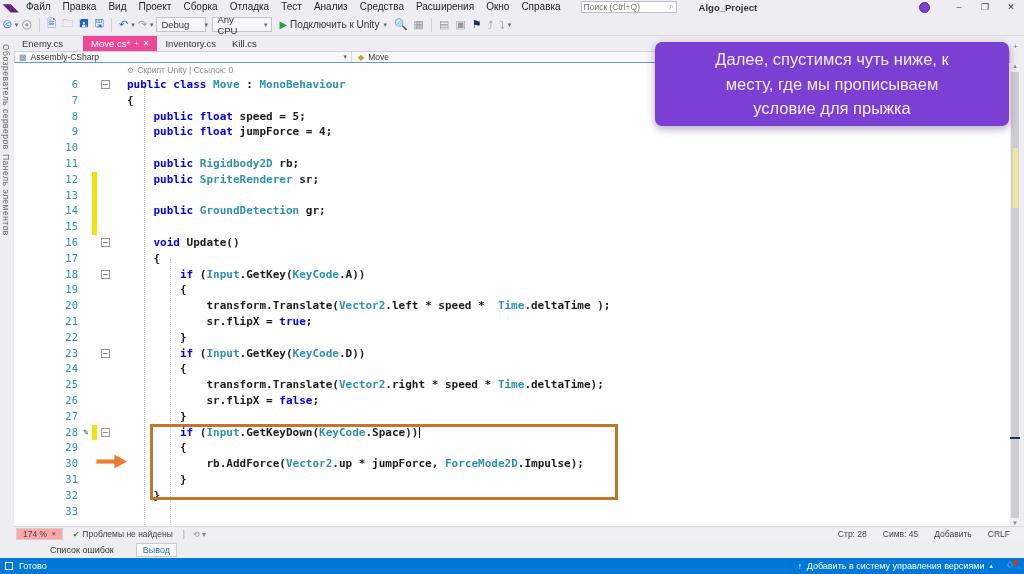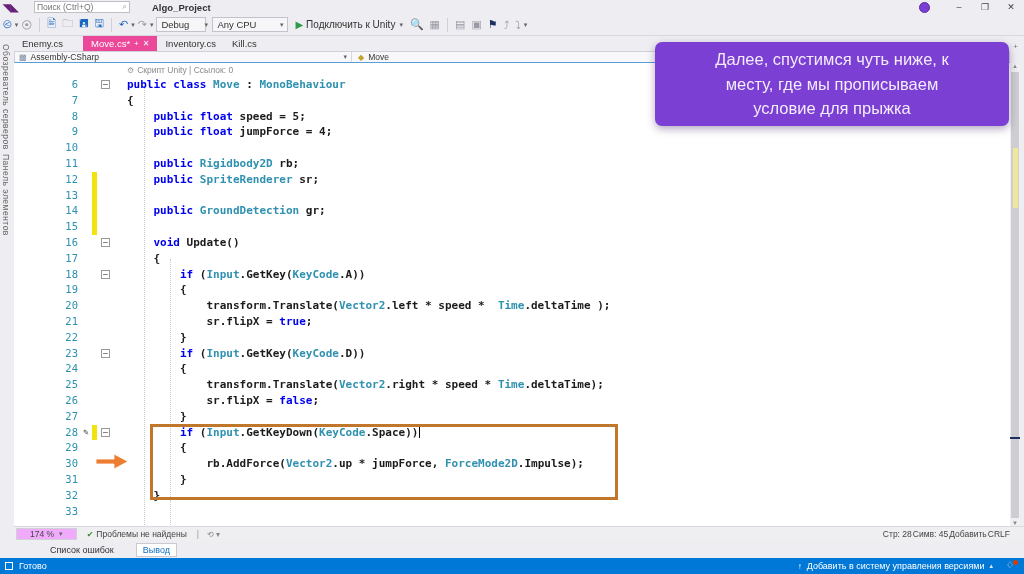--- a/index.html
+++ b/index.html
@@ -82,25 +82,25 @@
     border-radius:7px; box-shadow:0 3px 8px rgba(40,10,80,.35); color:#f3ecfc;
     display:flex; flex-direction:column; align-items:center; justify-content:center;
     font-size:16.5px; line-height:1.5; text-align:center; }
   #highlight-box { position:absolute; left:150px; top:424px; width:468px; height:76px;
     border:3px solid #c0772c; background:transparent; }
   #annot-arrow { position:absolute; left:94px; top:453px; width:36px; height:17px; }
 
   
   #scrollrow { position:absolute; left:14px; top:526px; width:1010px; height:15px; background:#efeff2;
     border-top:1px solid #d9d9df; display:flex; align-items:center; font-size:8.5px; color:#444; }
-  #zoom-combo { display:flex; align-items:center; gap:5px; background:#f0abfc; border:1px solid #cfcfd6;
-    height:12px; padding:0 13px; margin-left:2px; }
+  #zoom-combo { display:flex; align-items:center; gap:5px; background:#fca5a5; border:1px solid #cfcfd6;
+    height:12px; padding:0 6px; margin-left:2px; }
   #health { display:flex; align-items:center; gap:3px; margin-left:10px; }
   #health-check { color:#388a34; font-size:8px; }
-  #scrollrow-right { margin-left:auto; display:flex; gap:1px; padding-right:14px; color:#444; }
+  #scrollrow-right { margin-left:auto; display:flex; gap:16px; padding-right:14px; color:#444; }
 
   
   #panel-tabs { position:absolute; left:14px; top:541px; width:1010px; height:17px; background:#eeeef2;
     display:flex; align-items:center; font-size:9px; padding-left:30px; gap:16px; }
   .panel-tab { padding:1px 6px; color:#333; }
   .panel-tab.linky { background:#fff; border:1px solid #c9cad2; color:#0e70c1; }
 
   
   #statusbar { position:absolute; left:0; top:558px; width:1024px; height:16px; background:#0078d7;
     color:#fff; display:flex; align-items:center; font-size:9px; }
@@ -110,20 +110,34 @@
   #bell-icon { font-size:9px; color:#e8e8e8; }
   #bell-badge { position:absolute; right:0; top:0; width:5px; height:5px; border-radius:50%; background:#d83b01; }
 </style>
 </head>
 <body>
 
 <div id="app">
 
   <div id="titlebar">
     <span id="vs-logo">◥◣</span>
+    <span id="menu-container" style="display:flex;">
+        <span class="menu-item">Файл</span>
+        <span class="menu-item">Правка</span>
+        <span class="menu-item">Вид</span>
+        <span class="menu-item">Проект</span>
+        <span class="menu-item">Сборка</span>
+        <span class="menu-item">Отладка</span>
+        <span class="menu-item">Тест</span>
+        <span class="menu-item">Анализ</span>
+        <span class="menu-item">Средства</span>
+        <span class="menu-item">Расширения</span>
+        <span class="menu-item">Окно</span>
+        <span class="menu-item">Справка</span>
+      </span>
     <span id="search-box">
       <input id="search-input" placeholder="Поиск (Ctrl+Q)" style="">
       <span style="color:#888;font-size:8px;">⌕</span>
     </span>
     <span id="project-title">Algo_Project</span>
     <span id="titlebar-right">
       <span id="avatar"></span>
       <span class="winbtn">–</span>
       <span class="winbtn">❐</span>
       <span class="winbtn">✕</span>
@@ -141,21 +155,21 @@
     <span class="tb-icon blue">🖫</span>
     <span class="tb-sep"></span>
     <span class="tb-icon blue">↶</span>
     <span class="caret">▾</span>
     <span class="tb-icon gray">↷</span>
     <span class="caret">▾</span>
     <span class="tb-combo" style="width:50px;justify-content:space-between;">
       <span>Debug</span>
       <span class="caret">▾</span>
     </span>
-    <span class="tb-combo" style="width:76px;justify-content:space-between;">
+    <span class="tb-combo" style="width:60px;justify-content:space-between;">
       <span>Any CPU</span>
       <span class="caret">▾</span>
     </span>
     <span id="run-group">
       <span id="play-icon">▶</span>
       <span>Подключить к Unity</span>
       <span class="caret" style="margin-left:4px;">▾</span>
     </span>
     <span class="tb-icon gray">🔍</span>
     <span class="tb-icon gray">▦</span>

